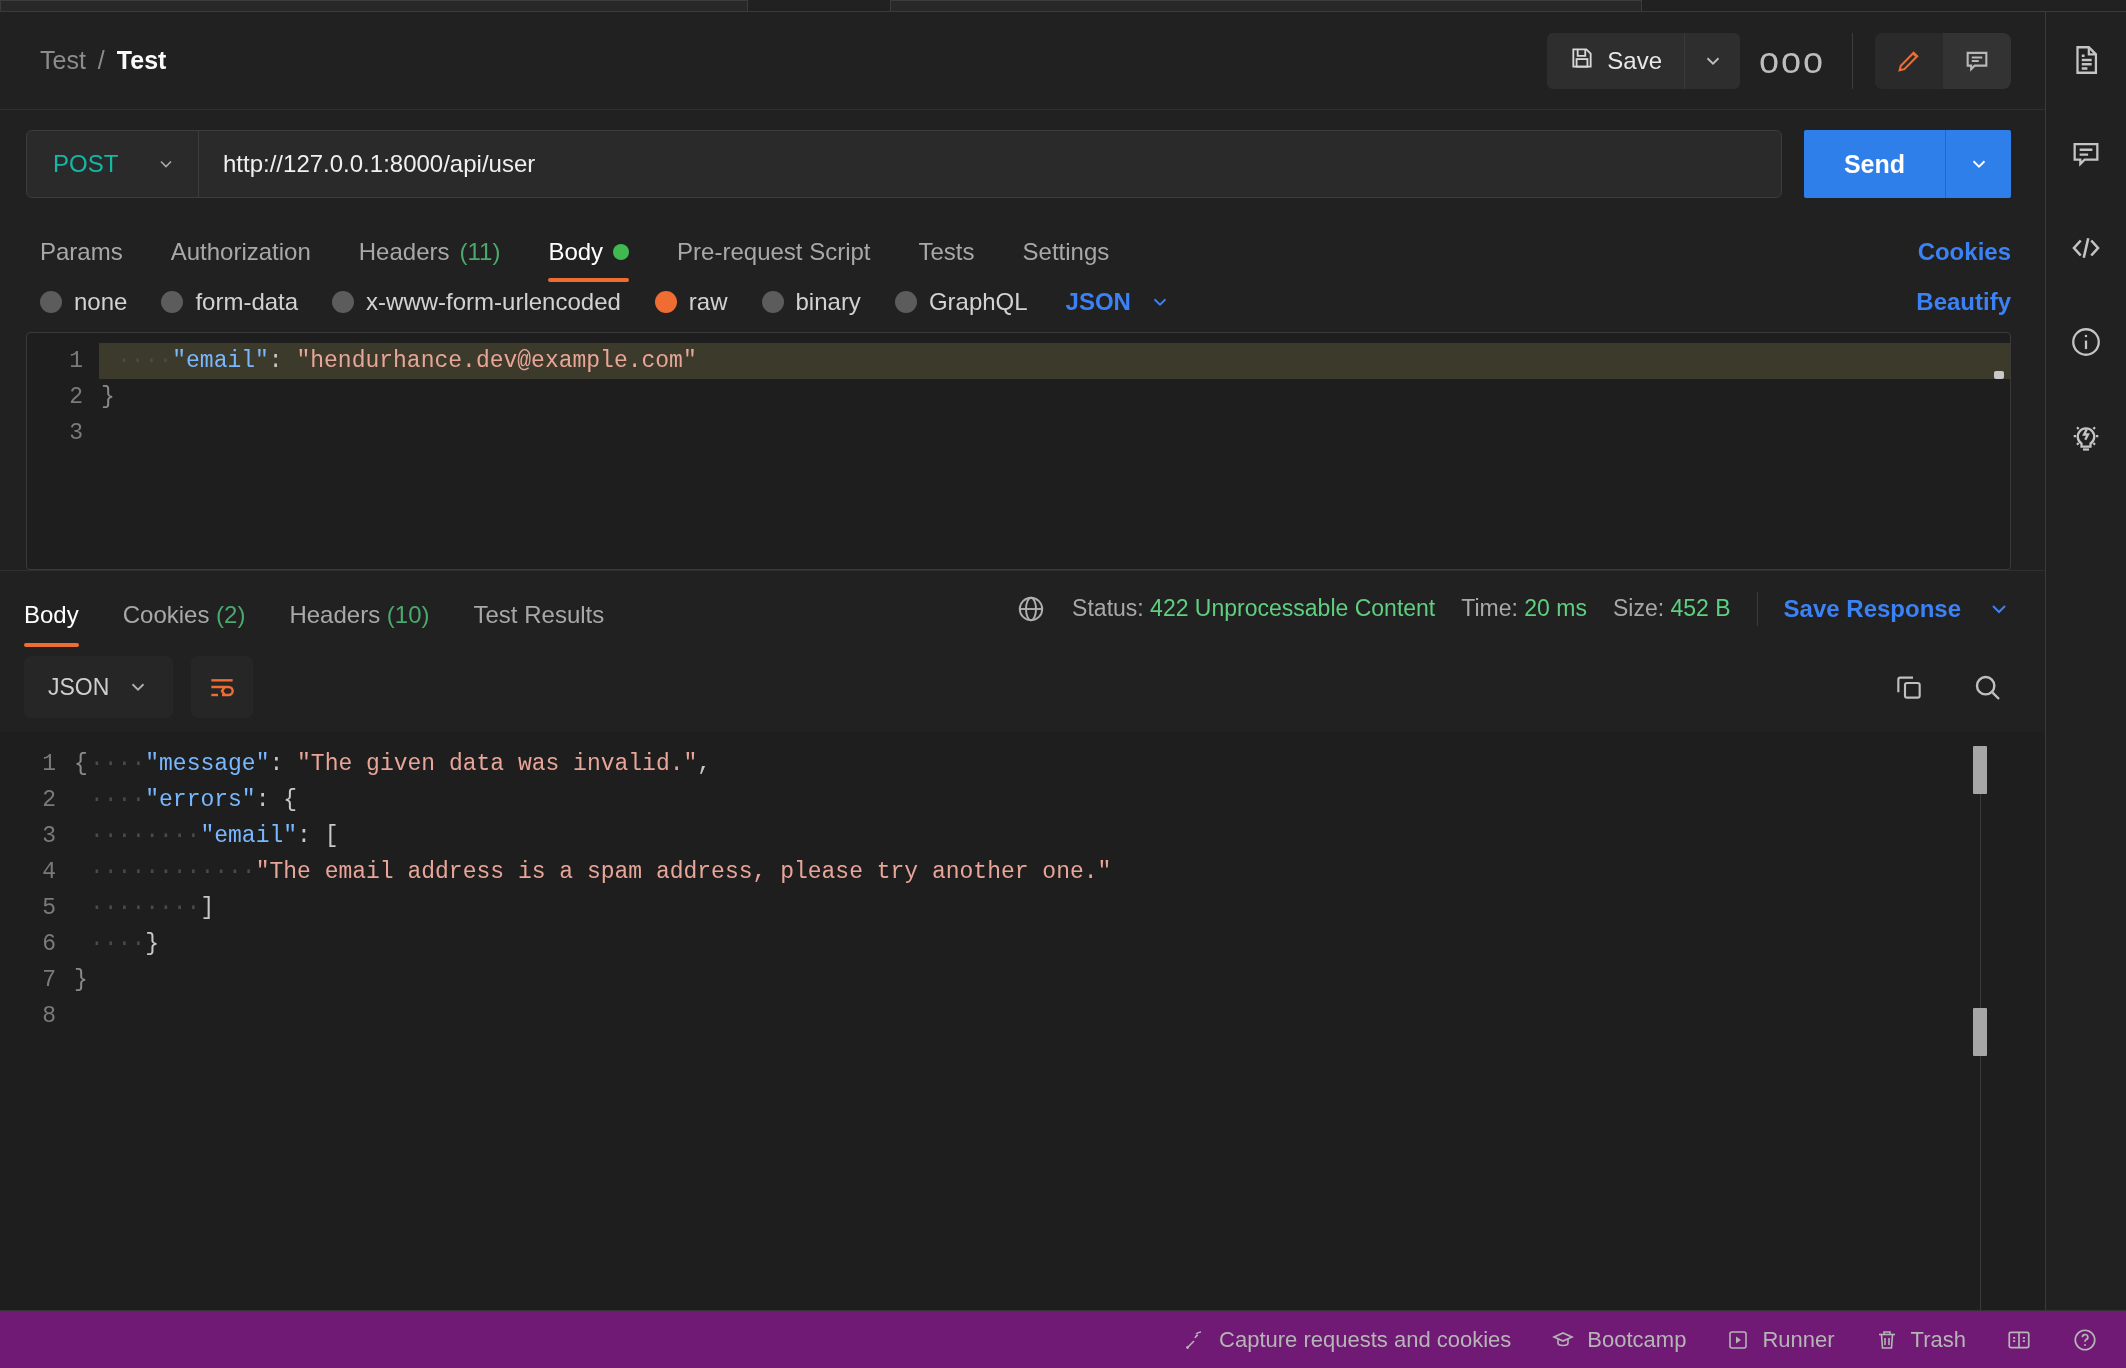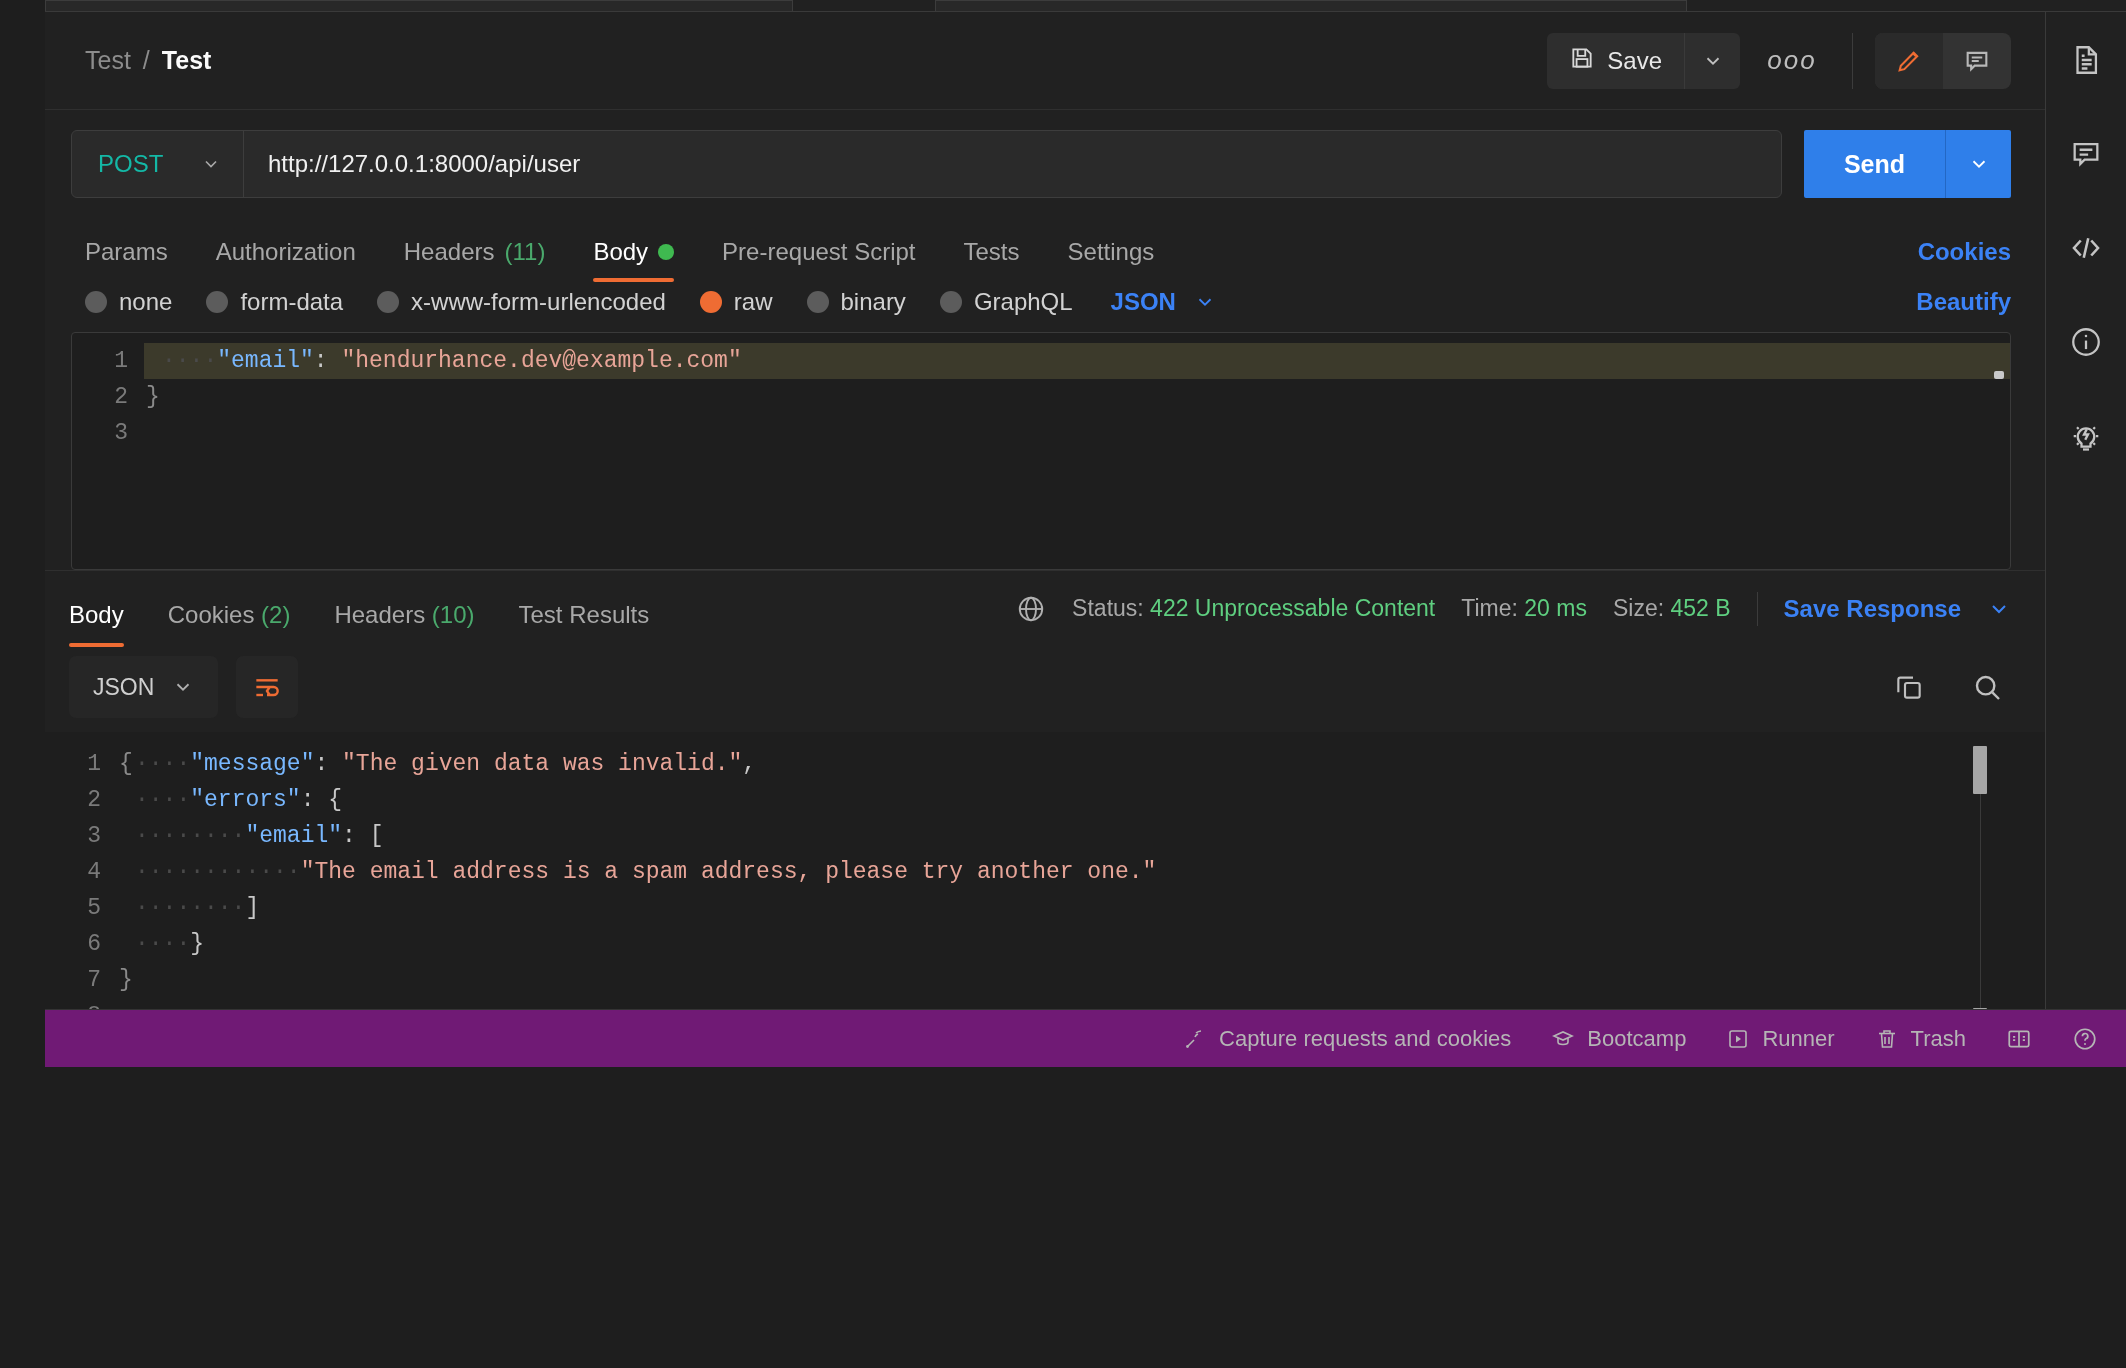--- a/index.html
+++ b/index.html
@@ -3,21 +3,21 @@
 <meta charset="utf-8">
 <style>
   * { box-sizing: border-box; margin: 0; padding: 0; }
   html, body {
     width: 2126px; height: 1368px;
     background: #1e1e1e;
     font-family: "Liberation Sans", sans-serif;
     color: #d9d9d9;
     overflow: hidden;
   }
-  .app { position: relative; width: 2126px; height: 1067px; display: flex; flex-direction: column; padding-left: 45px; }
+  .app { position: relative; width: 2126px; height: 1368px; display: flex; flex-direction: column; }
 
   
   .tabstrip {
     height: 12px; background: #212121; position: relative; flex: 0 0 12px;
     border-bottom: 1px solid #3a3a3a;
   }
   .tabstrip .tseg { position: absolute; top: 0; height: 11px; background: #282828;
      border-left: 1px solid #3c3c3c; border-right: 1px solid #3c3c3c; border-top: 1px solid #3c3c3c;}
   .tabstrip .tseg.a { left: 0px; width: 748px; }
   .tabstrip .tseg.b { left: 890px; width: 752px; }
@@ -45,21 +45,21 @@
   .savegrp { display: flex; align-items: stretch; height: 56px; border-radius: 6px; overflow: hidden; }
   .savebtn {
     background: #2e2e2e; display: flex; align-items: center; gap: 12px;
     padding: 0 22px; font-size: 24px; color: #e8e8e8; cursor: pointer;
   }
   .savecar {
     background: #2e2e2e; width: 56px; display:flex; align-items:center; justify-content:center;
     border-left: 1px solid #3a3a3a; cursor: pointer;
   }
   .dots { width: 76px; height: 56px; display:flex; align-items:center; justify-content:center;
-          color:#bdbdbd; font-size: 26px; letter-spacing: 2px; cursor:pointer; margin-left: 14px; font-style: italic;}
+          color:#bdbdbd; font-size: 36px; letter-spacing: 2px; cursor:pointer; margin-left: 14px;}
   .vsep { width: 1px; height: 56px; background: #3c3c3c; margin: 0 22px; }
   .segbtns { display:flex; height:56px; border-radius:8px; overflow:hidden; background:#333; }
   .segbtns .sb { width: 68px; display:flex; align-items:center; justify-content:center; cursor:pointer; }
   .segbtns .sb.active { background: #2a2a2a; }
 
   
   .urlrow { display:flex; align-items:center; padding: 20px 34px 20px 26px; gap: 22px; flex: 0 0 auto; }
   .urlbox {
     flex: 1 1 auto; display:flex; height: 68px; background: #2a2a2a;
     border: 1px solid #3d3d3d; border-radius: 6px; overflow:hidden;

